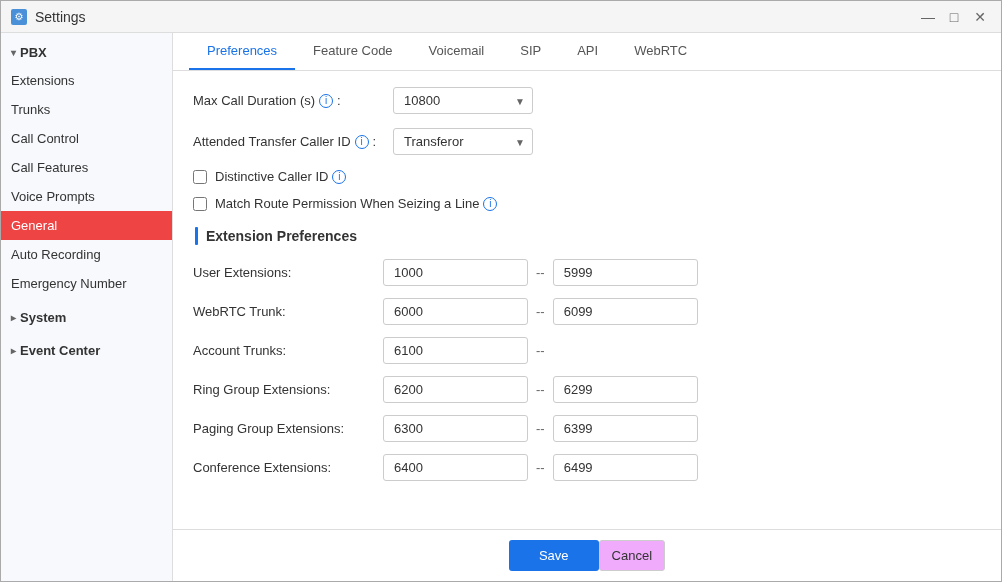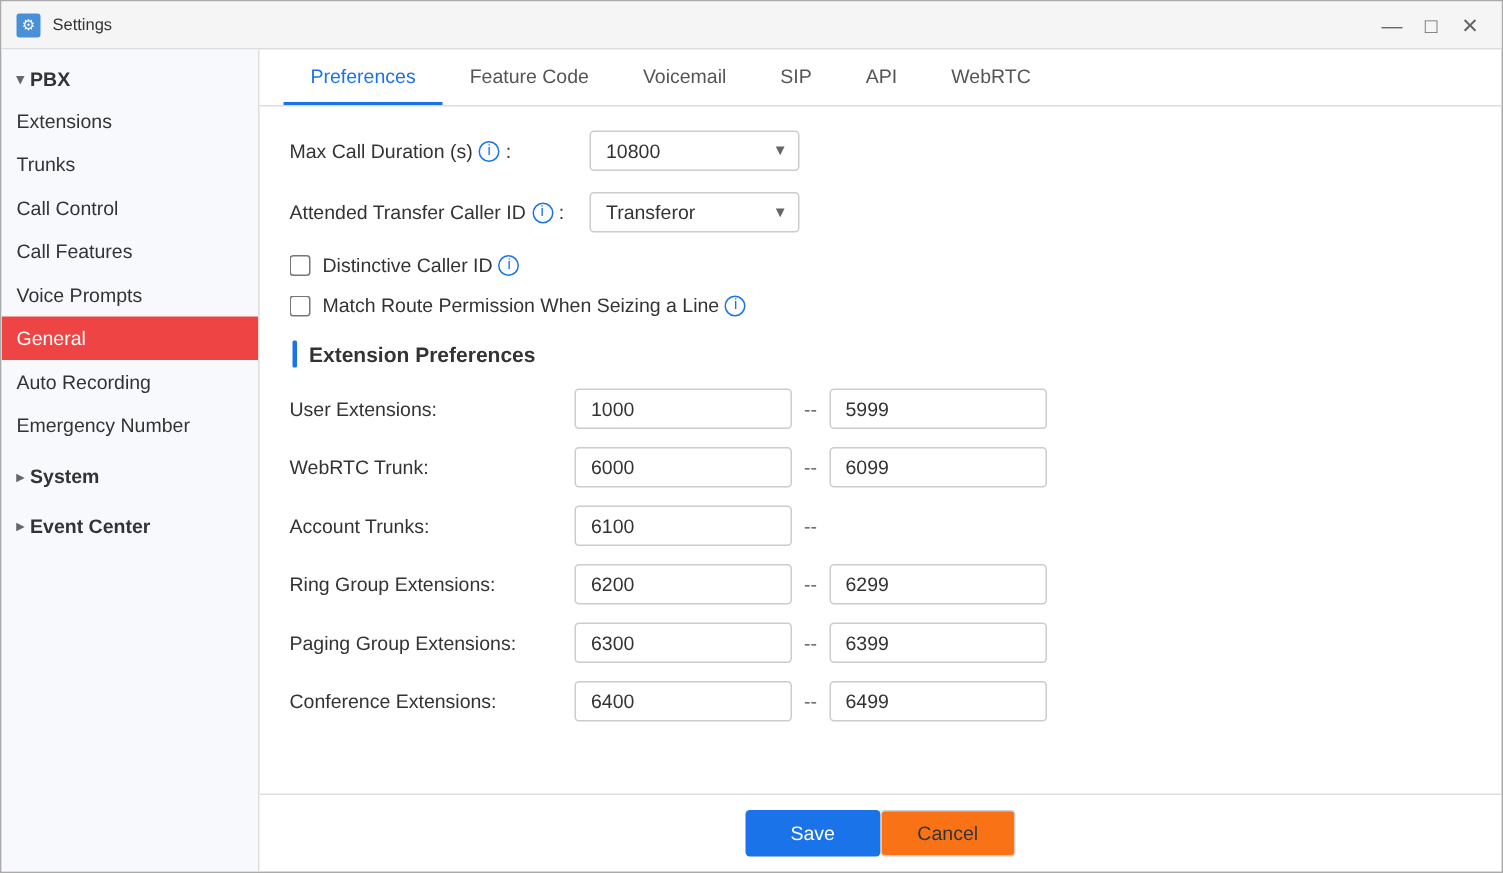--- a/index.html
+++ b/index.html
@@ -3,21 +3,21 @@
   <meta charset="utf-8">
   <style>
     * { box-sizing: border-box; margin: 0; padding: 0; }
     body { font-family: 'Segoe UI', Arial, sans-serif; font-size: 13px; background: #f0f0f0; color: #333; }
     
     .window { width: 1002px; height: 582px; background: #fff; border: 1px solid #aaa; display: flex; flex-direction: column; }
     
     .titlebar { height: 32px; background: #f5f5f5; border-bottom: 1px solid #ddd; display: flex; align-items: center; padding: 0 10px; justify-content: space-between; }
     .titlebar-left { display: flex; align-items: center; gap: 8px; }
     .titlebar-icon { width: 16px; height: 16px; background: #4a90d9; border-radius: 2px; display: flex; align-items: center; justify-content: center; color: white; font-size: 10px; }
-    .titlebar-title { font-size: 11px; color: #333; }
+    .titlebar-title { font-size: 14px; color: #333; }
     .titlebar-controls { display: flex; gap: 4px; }
     .titlebar-btn { width: 22px; height: 22px; border: none; background: transparent; cursor: pointer; font-size: 14px; color: #666; display: flex; align-items: center; justify-content: center; }
     
     .content { display: flex; flex: 1; overflow: hidden; }
     
     .sidebar { width: 172px; background: #f7f9fc; border-right: 1px solid #ddd; overflow-y: auto; flex-shrink: 0; }
     .sidebar-group { margin-top: 6px; }
     .sidebar-group-header { display: flex; align-items: center; gap: 4px; padding: 6px 10px; font-weight: 600; color: #333; cursor: pointer; }
     .sidebar-group-header .arrow { font-size: 10px; color: #666; }
     .sidebar-item { padding: 7px 10px 7px 10px; color: #333; cursor: pointer; }
@@ -45,21 +45,21 @@
     .section-bar { width: 3px; height: 18px; background: #1a73e8; border-radius: 1px; }
     .section-title { font-weight: 600; font-size: 14px; color: #333; }
     
     .range-row { display: flex; align-items: center; margin-bottom: 12px; }
     .range-label { min-width: 190px; color: #333; }
     .range-input { width: 145px; border: 1px solid #ccc; border-radius: 3px; padding: 5px 10px; font-size: 13px; color: #333; }
     .range-dash { margin: 0 8px; color: #666; }
     
     .footer { padding: 10px 20px; border-top: 1px solid #ddd; display: flex; justify-content: center; background: #fff; }
     .btn-save { background: #1a73e8; color: white; border: none; padding: 7px 30px; border-radius: 3px; cursor: pointer; font-size: 13px; }
-    .btn-cancel { background: #f97316; color: #333; border: 1px solid #ccc; padding: 7px 24px; border-radius: 3px; cursor: pointer; font-size: 13px; }
+    .btn-cancel { background: #f0abfc; color: #333; border: 1px solid #ccc; padding: 7px 12px; border-radius: 3px; cursor: pointer; font-size: 13px; }
     .main-inner { flex: 1; display: flex; flex-direction: column; overflow: hidden; }
   </style>
 </head>
 <body>
 
 <div class="window">
 
   <div class="titlebar">
     <div class="titlebar-left">
       <div class="titlebar-icon">⚙</div>

